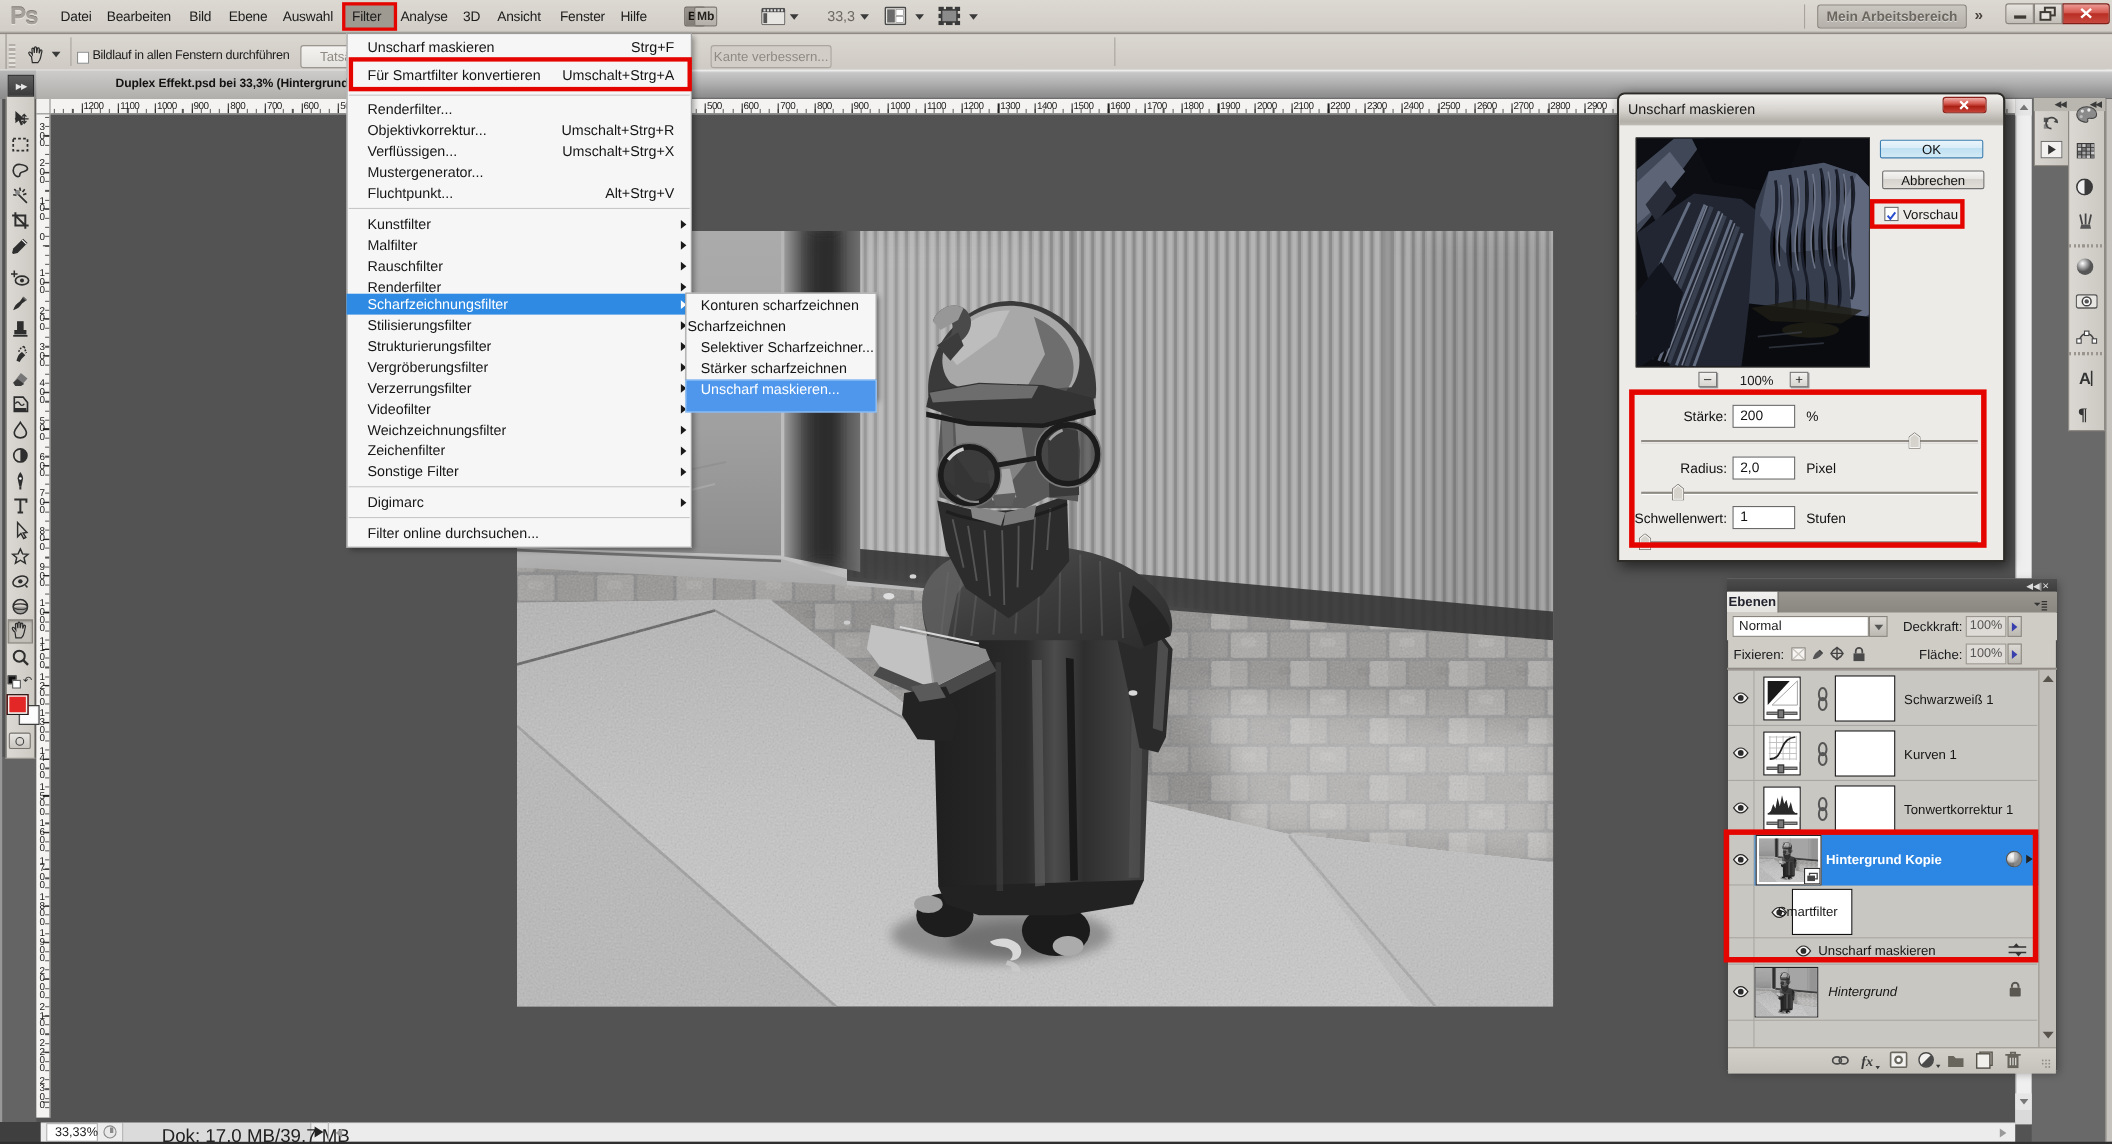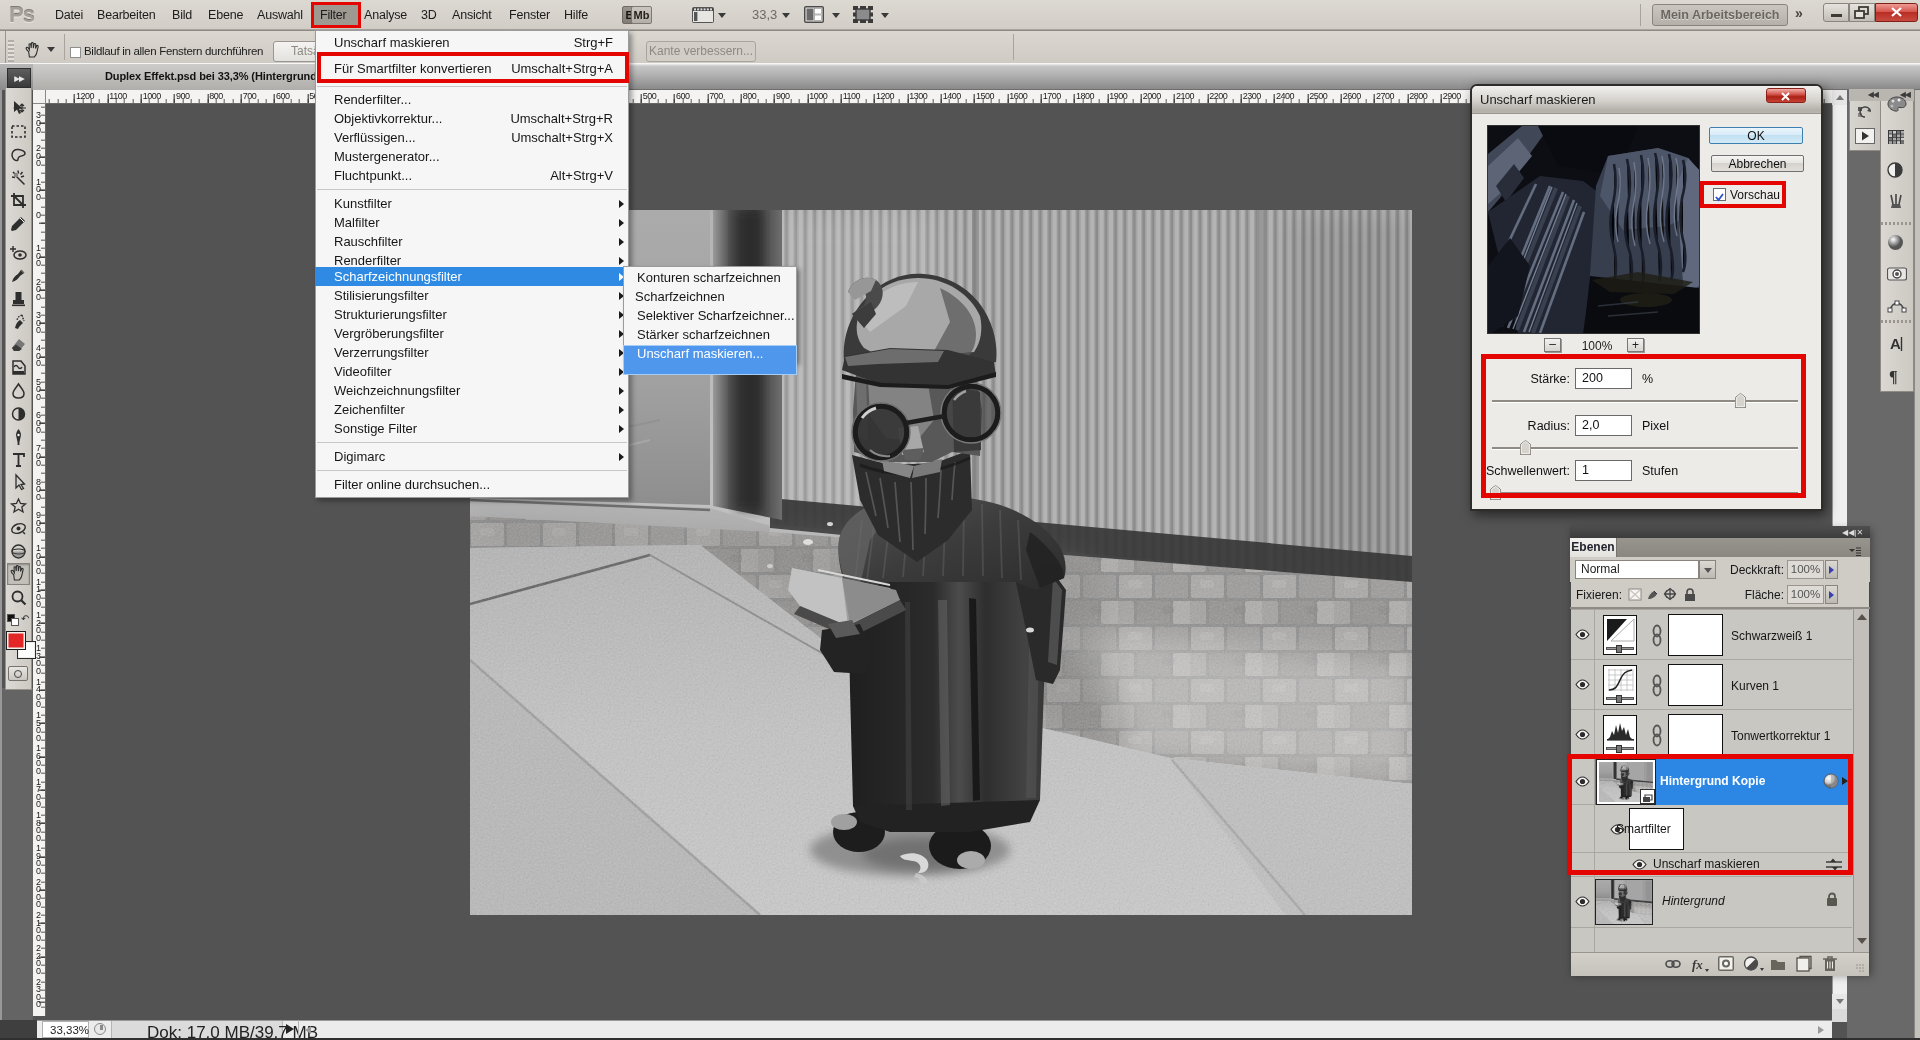--- a/index.html
+++ b/index.html
@@ -1328,21 +1328,21 @@
     <div class="menurow" style="top:445px;">
       <span class="lab">Filter online durchsuchen...</span>
     </div>
   </div>
 <div style="position:absolute;left:623px;top:266px;width:174px;height:96px;background:#f6f6f6;border:1px solid #9b9b9b;box-shadow:3px 3px 5px rgba(0,0,0,0.35);z-index:42;"></div>
 <div style="position:absolute;left:623px;top:266px;width:174px;height:96px;z-index:43;">
     <div class="menurow" style="top:3px;height:18px;line-height:18px;">
       <span class="lab" style="left:14px;">Konturen scharfzeichnen</span>
     </div>
     <div class="menurow" style="top:22px;height:18px;line-height:18px;">
-      <span class="lab" style="left:12px;">Scharfzeichnen</span>
+      <span class="lab" style="left:2px;">Scharfzeichnen</span>
     </div>
     <div class="menurow" style="top:41px;height:18px;line-height:18px;">
       <span class="lab" style="left:14px;">Selektiver Scharfzeichner...</span>
     </div>
     <div class="menurow" style="top:60px;height:18px;line-height:18px;">
       <span class="lab" style="left:14px;">Stärker scharfzeichnen</span>
     </div>
     <div class="menurow" style="top:79px;height:30px;line-height:18px;background:#4f97ec;color:#fff;box-shadow:inset 0 0 0 1px #a8cdf5;">
       <span class="lab" style="left:14px;">Unscharf maskieren...</span>
     </div>

